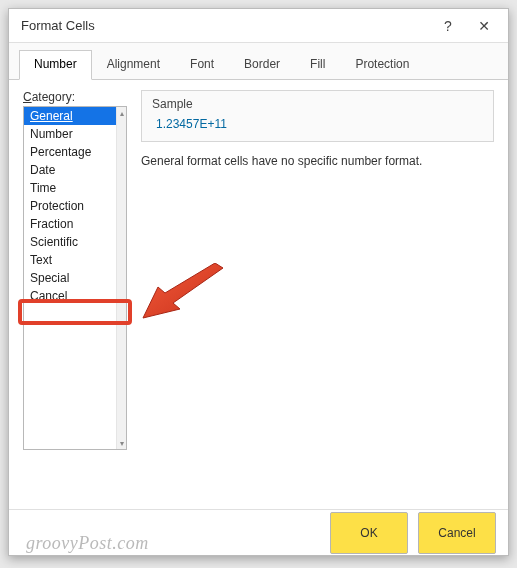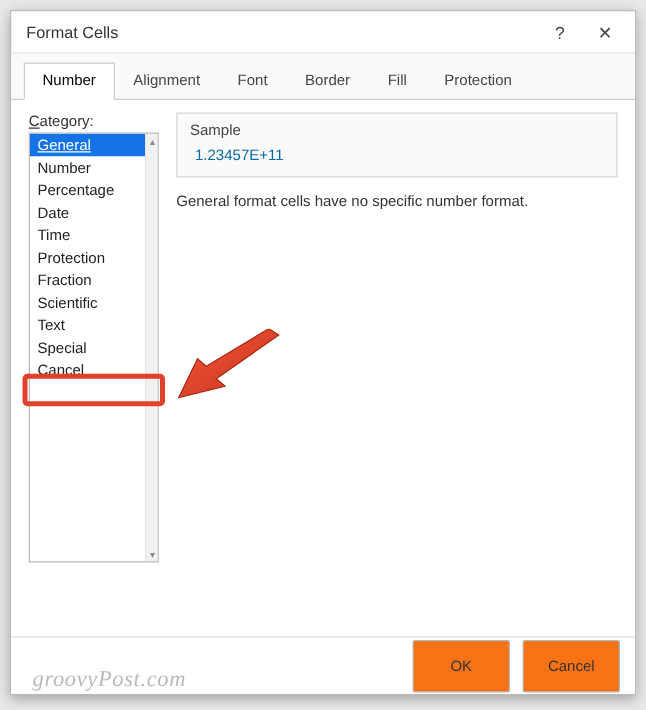--- a/index.html
+++ b/index.html
@@ -161,21 +161,21 @@
     align-items: center;
     justify-content: flex-end;
     padding: 0 12px;
     gap: 10px;
     background: #fff;
   }
   .btn {
     min-width: 78px;
     height: 42px;
     border: 1px solid #b5b5b5;
-    background: #f97316;
+    background: #fde047;
     font-size: 12px;
     color: #333;
     display:flex;align-items:center;justify-content:center;
     cursor:pointer;
     border-radius: 2px;
   }
   .watermark {
     position: absolute;
     bottom: 14px;
     left: 26px;

